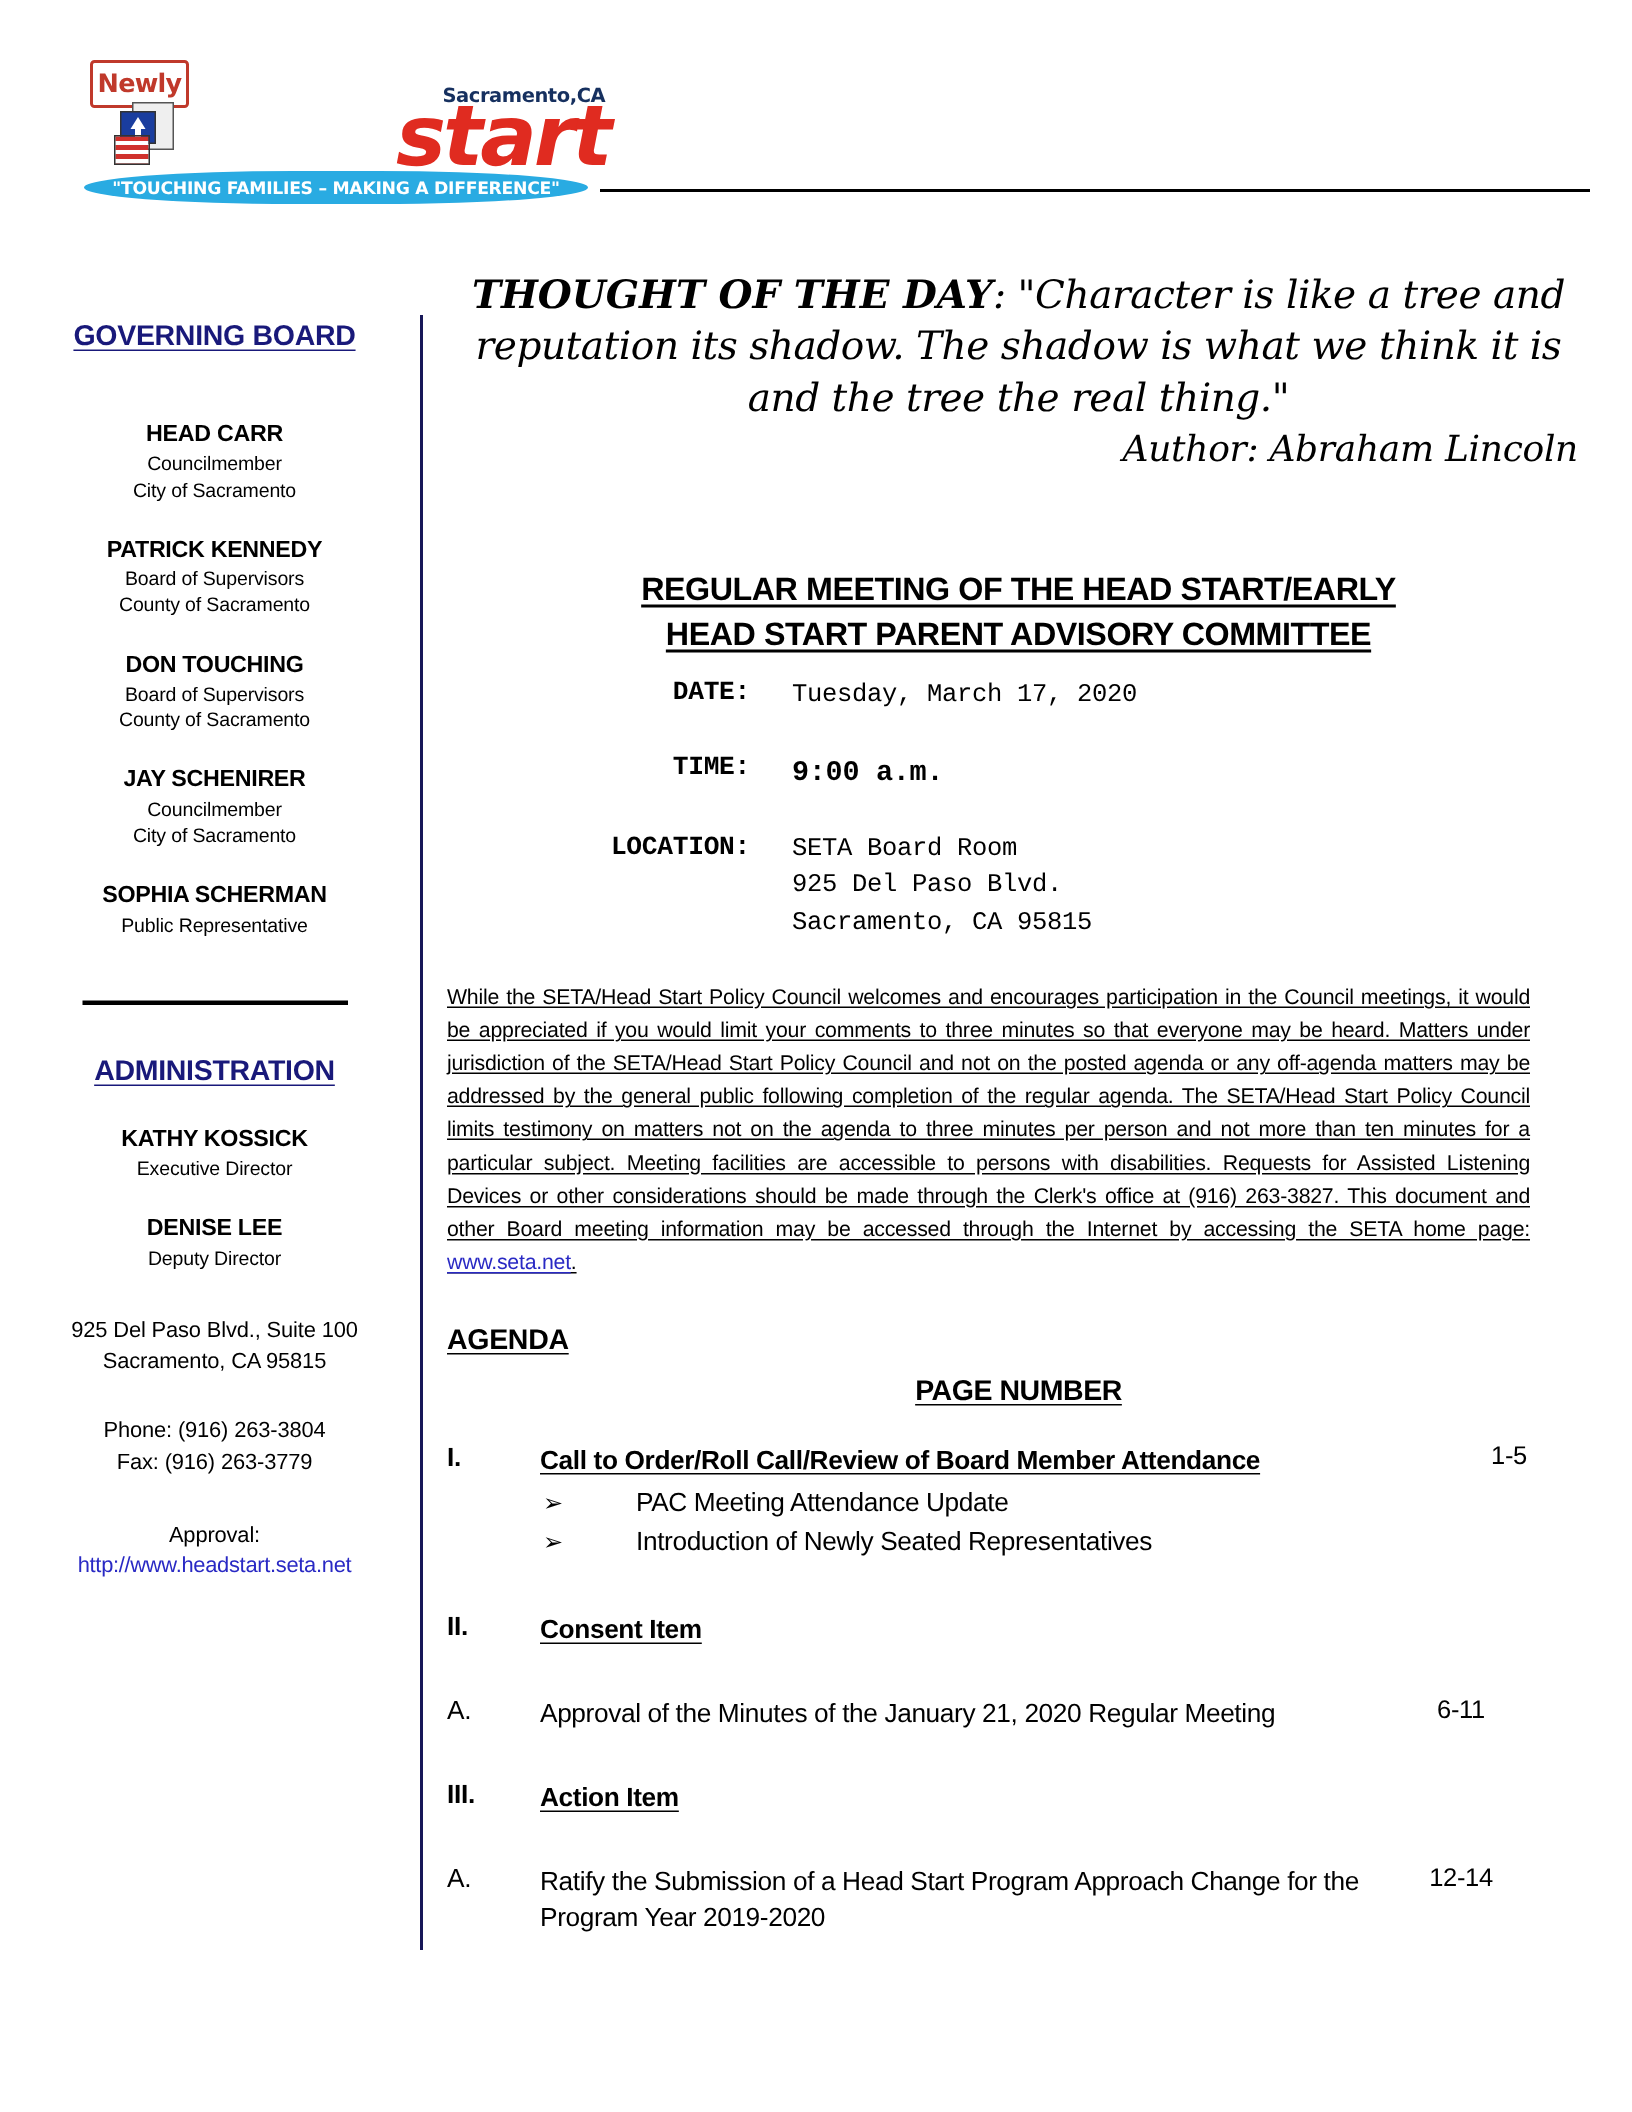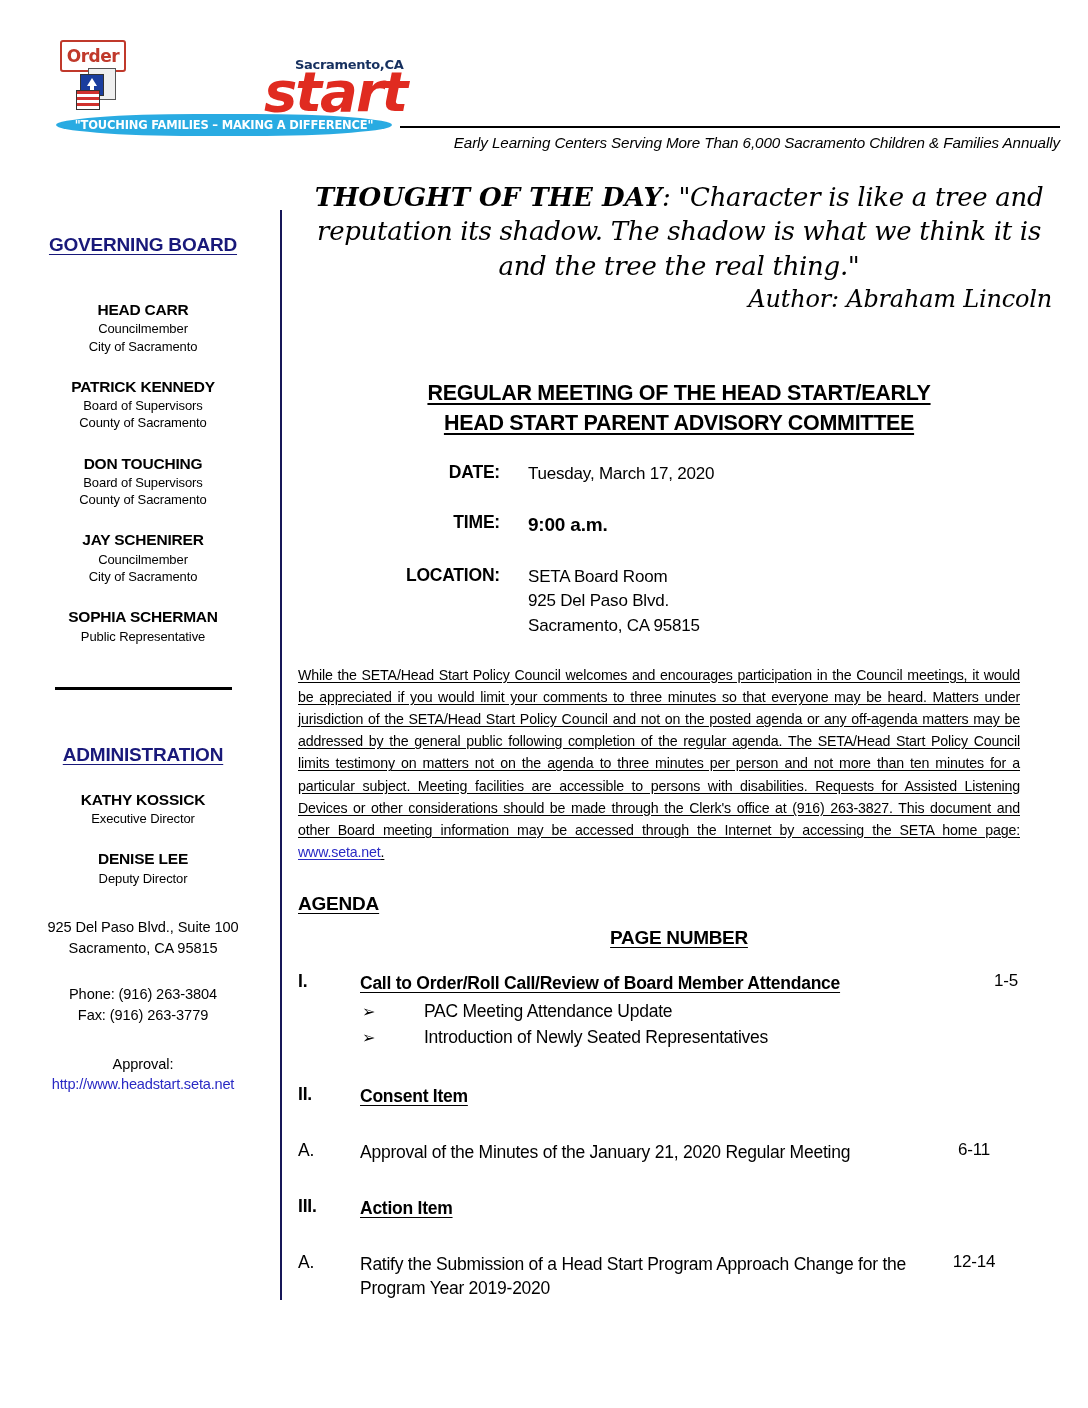--- a/index.html
+++ b/index.html
@@ -195,21 +195,20 @@
     width: 238px;
     text-align: center;
   }
   .side-heading {
     font-size: 19px;
     font-weight: bold;
     color: #19197a;
     text-decoration: underline;
     text-underline-offset: 3px;
     letter-spacing: -0.2px;
-    margin-top: 20px;
   }
   .side-gap-lg { height: 44px; }
   .side-gap-md { height: 22px; }
   .member { margin-bottom: 0; }
   .member-name {
     font-size: 15.5px;
     font-weight: bold;
     letter-spacing: -0.2px;
     line-height: 1.32;
   }
@@ -269,22 +268,23 @@
     margin-top: 66px;
     text-align: center;
     font-size: 21.5px;
     font-weight: bold;
     line-height: 1.38;
     letter-spacing: -0.3px;
   }
   .meeting-title u { text-underline-offset: 3px; }
 
   .details {
-    margin-top: 24px;
+    margin-top: 14px;
     margin-left: 78px;
+    font-family: Liberation Mono, monospace;
   }
   .detail-row {
     display: flex;
     margin-bottom: 26px;
   }
   .detail-label {
     width: 152px;
     text-align: right;
     padding-right: 28px;
     font-size: 17.5px;
@@ -391,39 +391,38 @@
   }
   .sp-26 { height: 26px; }
 </style>
 </head>
 <body>
 
 <div class="header">
 
   <div class="logo-wrap">
     <div class="seta-badge">
-      <span>Order</span>
+      <span>Newly</span>
     </div>
     <div class="blocks">
       <div class="block-back"></div>
       <div class="block-blue">
         <div class="arrow"></div>
         <div class="stem"></div>
       </div>
       <div class="block-red"></div>
     </div>
     <div class="sac-ca">Sacramento,CA</div>
     <div class="word-start">start</div>
     <div class="swoosh">
       <span>"TOUCHING FAMILIES – MAKING A DIFFERENCE"</span>
     </div>
   </div>
 
   <div class="header-rule"></div>
-  <div class="header-tagline">Early Learning Centers Serving More Than 6,000 Sacramento Children &amp; Families Annually</div>
 </div>
 
 <div class="page-body">
 
   <div class="divider"></div>
 
   <div class="sidebar">
 
     <div class="side-heading">GOVERNING BOARD</div>
 

